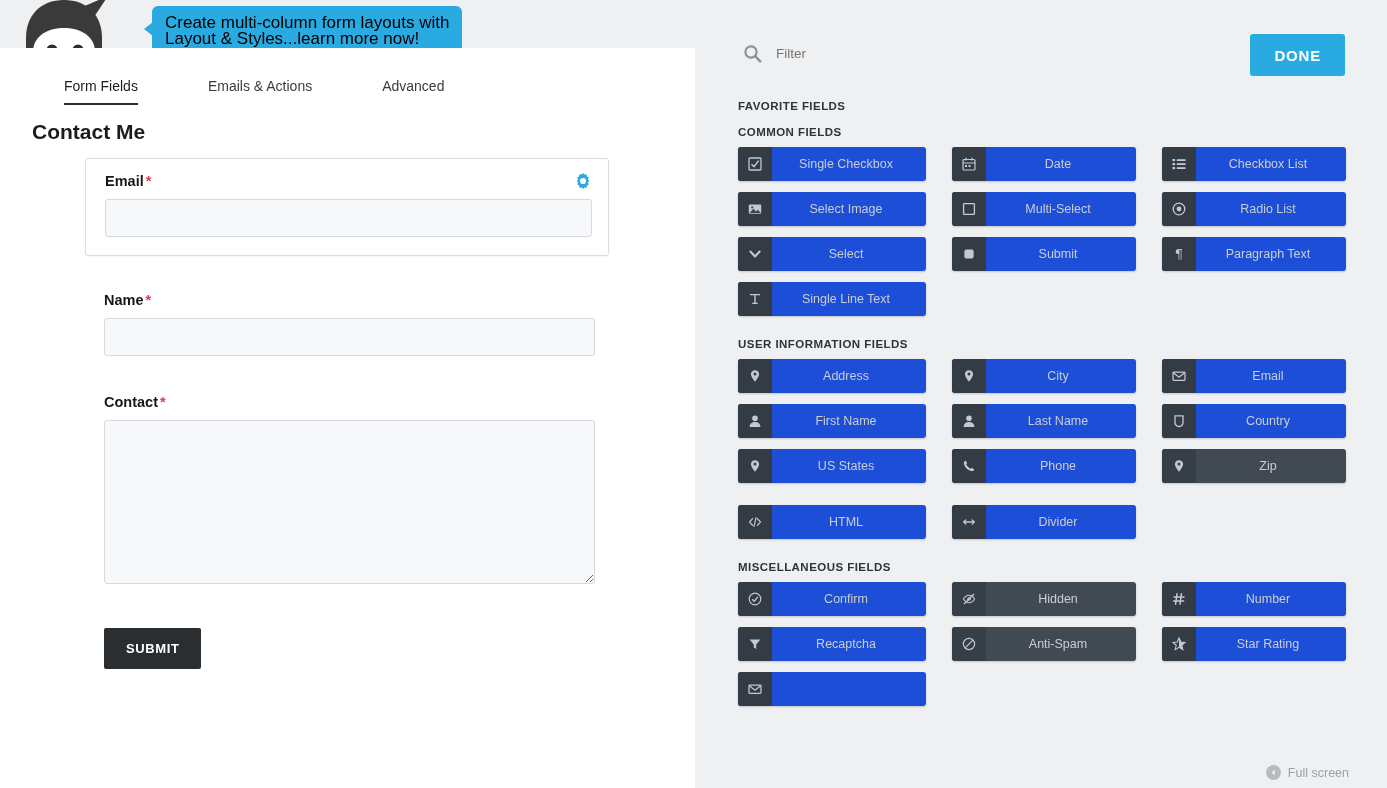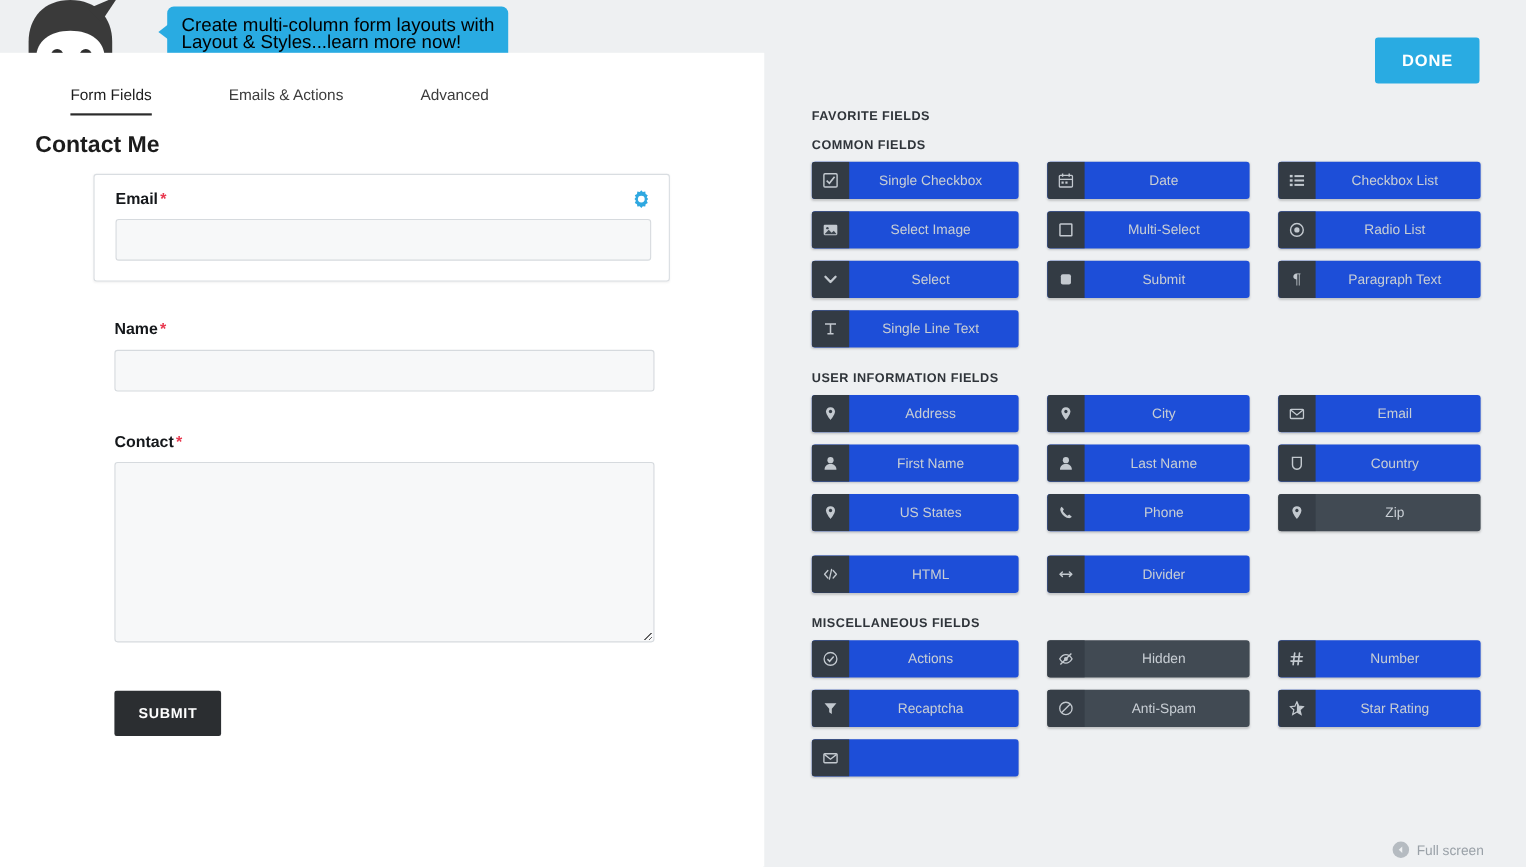--- a/index.html
+++ b/index.html
@@ -310,20 +310,29 @@
           <button class="submit-btn">SUBMIT</button>
         </div>
       </div>
 
     </div>
   </div>
 
   <div class="right-panel">
 
     <div class="drawer-head">
+      <div class="search-wrap">
+        <span>
+          <svg width="19" height="19" viewBox="0 0 19 19">
+            <circle cx="8" cy="8" r="5.6" fill="none" stroke="#8a9096" stroke-width="2.1"></circle>
+            <line x1="12" y1="12" x2="17.3" y2="17.3" stroke="#8a9096" stroke-width="2.4" stroke-linecap="round"></line>
+          </svg>
+        </span>
+        <input class="filter-input" type="text" placeholder="Filter" style="">
+      </div>
       <button class="done-btn">DONE</button>
     </div>
 
     <div class="sections">
 
       <div class="sec" style="margin-bottom:14px;">
         <div class="sec-title">FAVORITE FIELDS</div>
       </div>
 
       <div class="sec">
@@ -544,21 +553,21 @@
       <div class="sec">
         <div class="sec-title">MISCELLANEOUS FIELDS</div>
         <div class="grid">
           <div class="fbtn">
             <span class="ic">
                 <svg width="14" height="14" viewBox="0 0 14 14">
                   <circle cx="7" cy="7" r="5.8" fill="none" stroke="#c3c9cf" stroke-width="1.2"></circle>
                   <path d="M4.2 7.2 L6.2 9.2 L9.9 4.8" fill="none" stroke="#c3c9cf" stroke-width="1.3"></path>
                 </svg>
               </span>
-            <span class="lb">Actions</span>
+            <span class="lb">Confirm</span>
           </div>
           <div class="fbtn dim">
             <span class="ic">
                 <svg width="14" height="14" viewBox="0 0 14 14">
                   <path d="M1.4 7 C3 4.4 5 3.2 7 3.2 C9 3.2 11 4.4 12.6 7 C11 9.6 9 10.8 7 10.8 C5 10.8 3 9.6 1.4 7 Z" fill="none" stroke="#c3c9cf" stroke-width="1.1"></path>
                   <circle cx="7" cy="7" r="1.8" fill="#c3c9cf"></circle>
                   <line x1="2" y1="12" x2="12" y2="2" stroke="#c3c9cf" stroke-width="1.3"></line>
                 </svg>
               </span>
             <span class="lb">Hidden</span>

